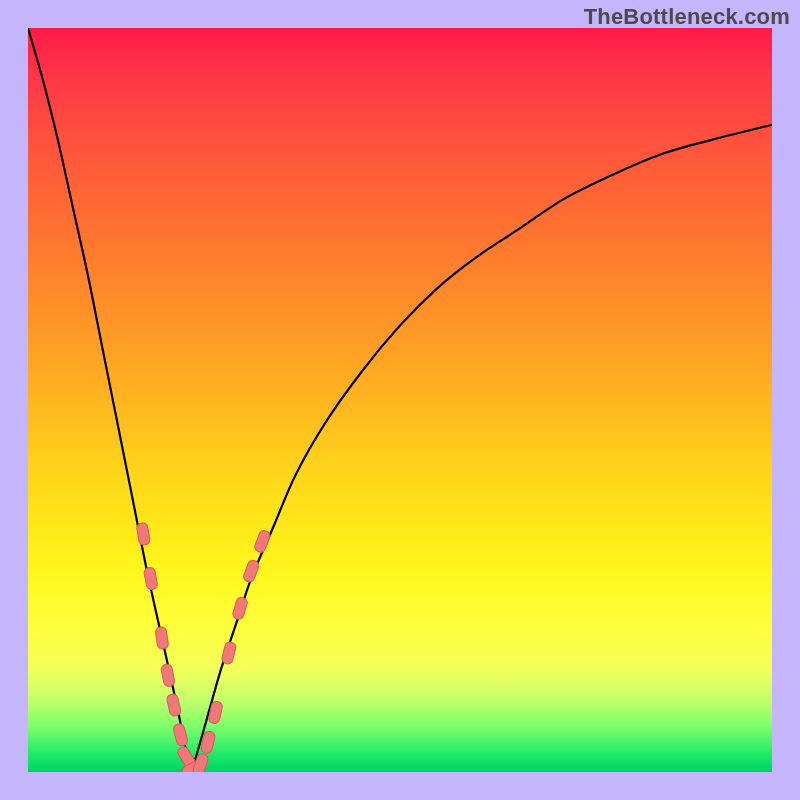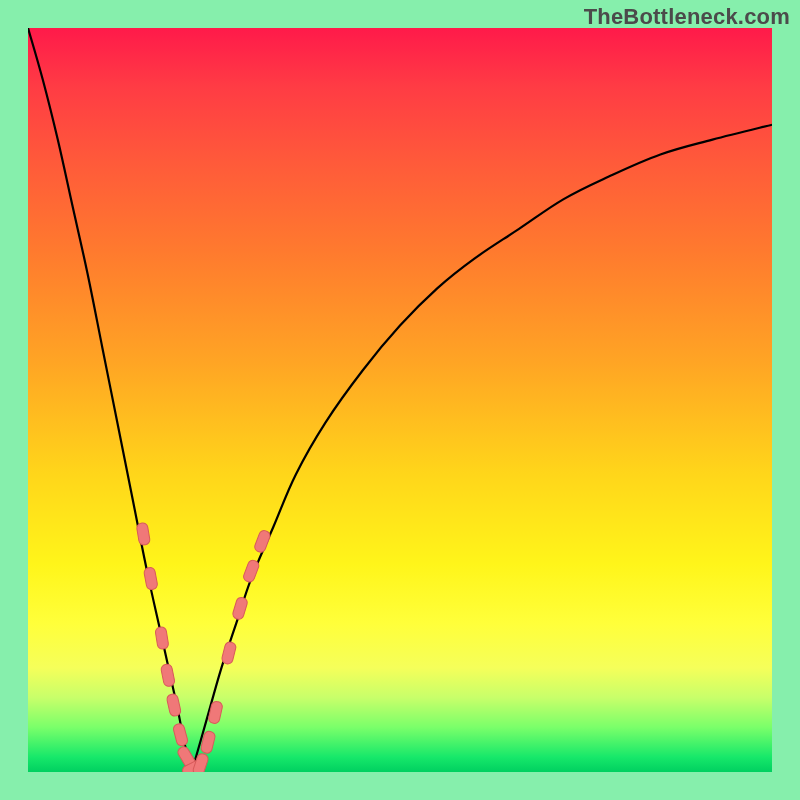--- a/index.html
+++ b/index.html
@@ -10,21 +10,21 @@
     overflow: hidden;
     background: #000;
     font-family: Arial, Helvetica, sans-serif;
   }
   .frame {
     position: absolute;
     left: 0;
     top: 0;
     width: 800px;
     height: 800px;
-    background: #86efac;
+    background: #c4b5fd;
     text-decoration: underline;
   }
   .plot {
     position: absolute;
     left: 28px;
     top: 28px;
     width: 744px;
     height: 744px;
     overflow: hidden;
   }

